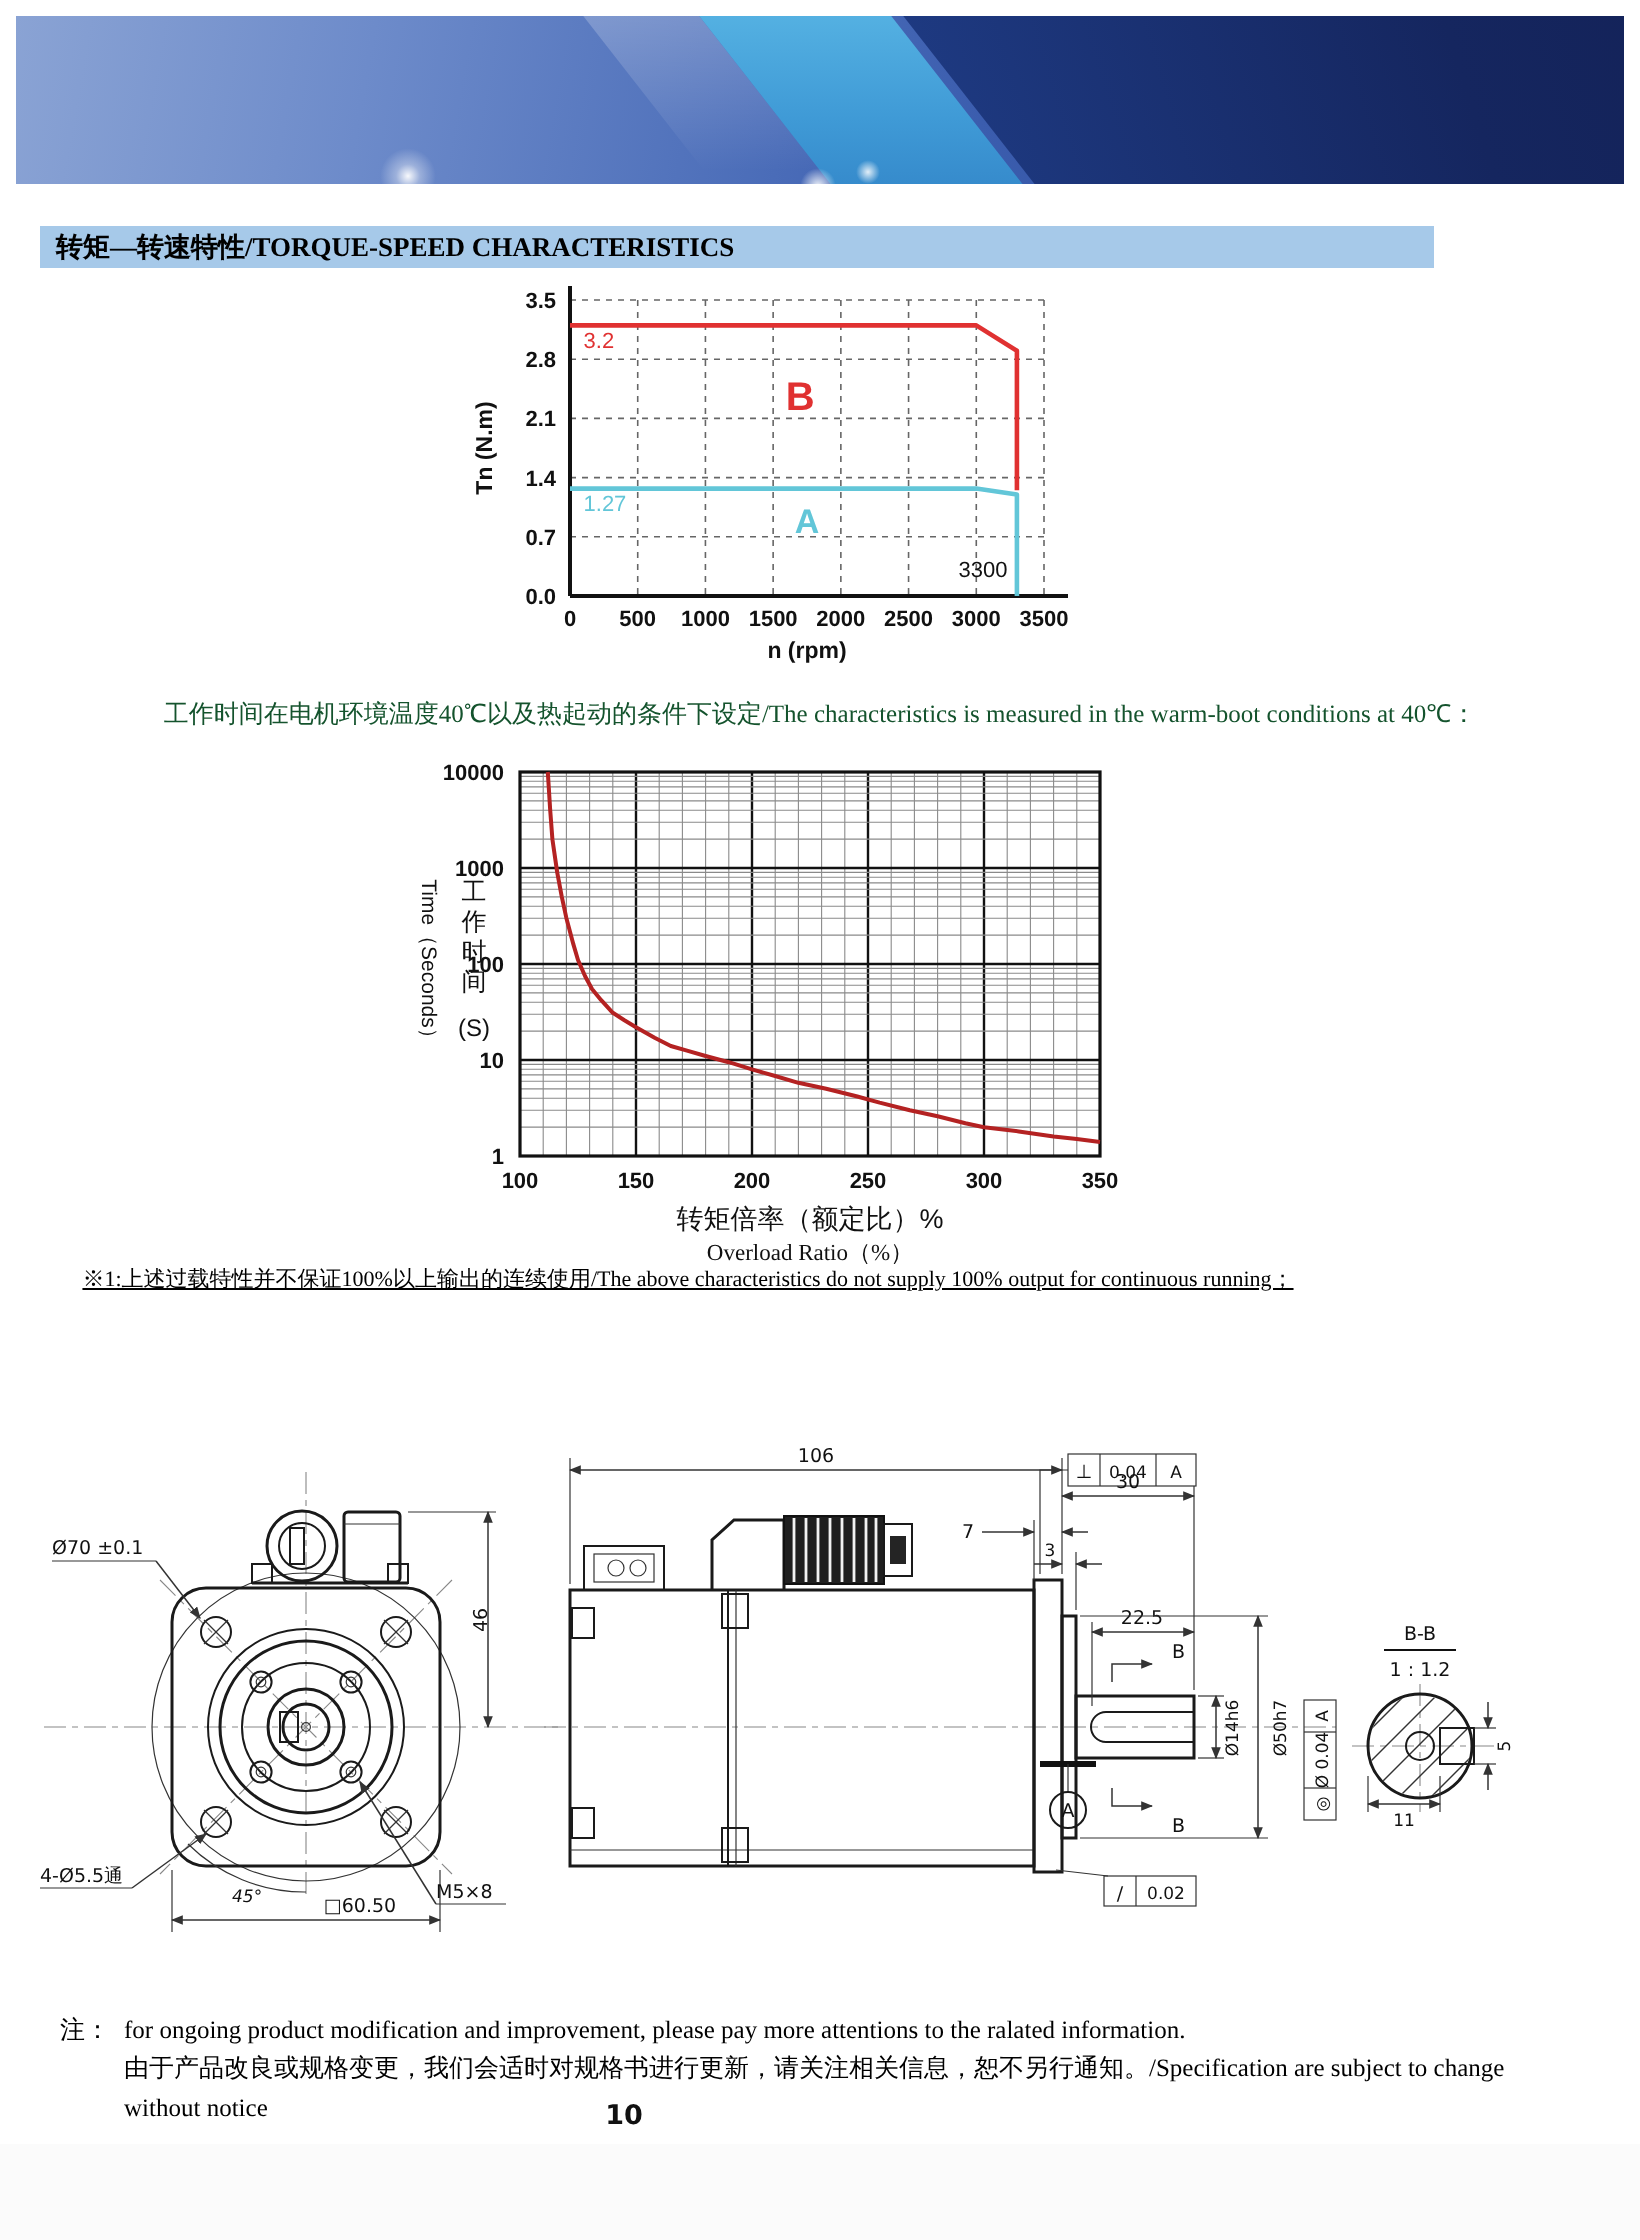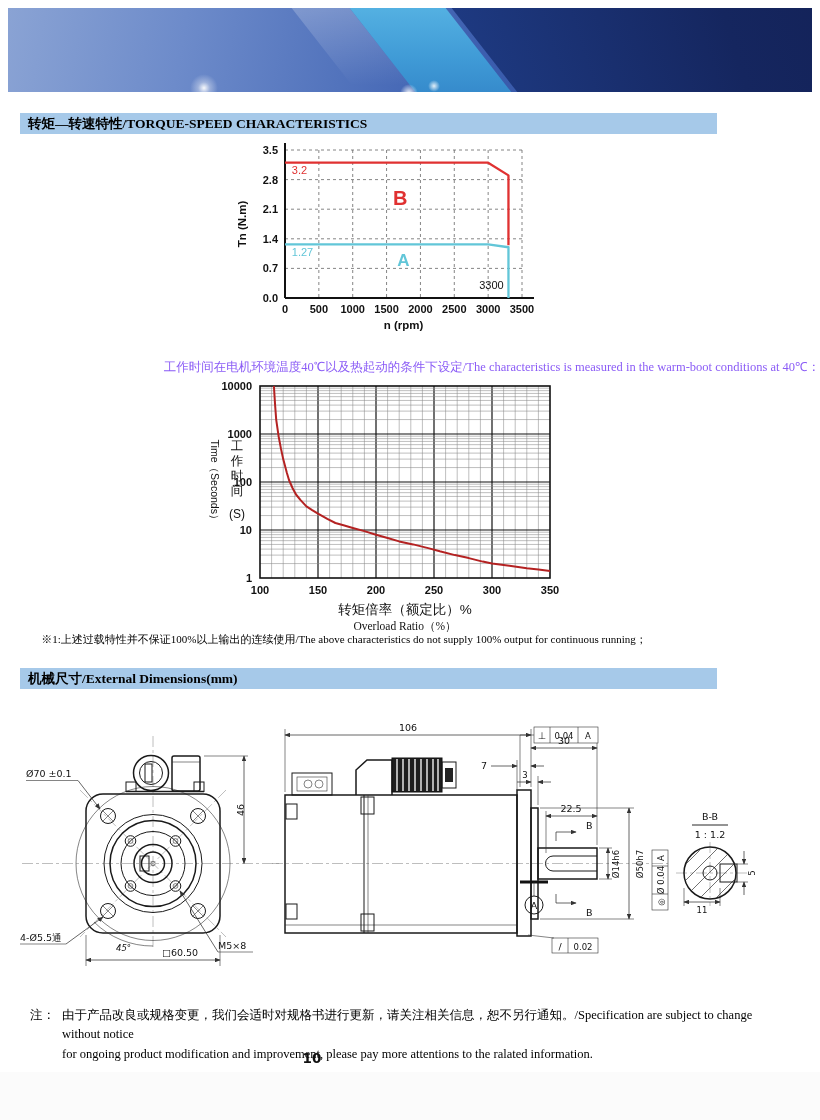--- a/index.html
+++ b/index.html
@@ -22,24 +22,24 @@
               padding-left:8px;box-sizing:border-box;white-space:nowrap;}
   .sec-h1{top:113px;}
   .sec-h2{top:339px;font-family:"DejaVu Sans Mono",monospace;font-size:13px;letter-spacing:.3px;}
   .sec-h3{top:668px;}
   
   .ts-svg{position:absolute;left:230px;top:136px;}
   .legend{position:absolute;left:548px;top:156px;font:bold 9.5px "Liberation Serif",serif;white-space:nowrap;}
   .legend div{margin-bottom:9px;}
   .lg-a{color:#2ab0c5;}
   .lg-b{color:#e03131;}
-  .ol-note{position:absolute;left:0;top:358px;width:820px;text-align:right;
-           font:12.5px "Liberation Serif",serif;color:#8b5cf6;}
+  .ol-note{position:absolute;left:0;top:348px;width:820px;text-align:center;
+           font:12.5px "Liberation Serif",serif;color:#14532d;}
   .ol-svg{position:absolute;left:155px;top:378px;}
-  .fn{position:absolute;left:0;width:688px;text-align:center;font:11px "Liberation Serif",serif;color:#000;}
+  .fn{position:absolute;left:0;width:688px;text-align:center;font:11px "Liberation Serif",serif;color:#000;text-decoration:underline;}
   .fn1{top:632px;}
   .fn2{top:648px;}
   
   .dw-svg{position:absolute;left:20px;top:698px;}
   .ln{stroke:#1a1a1a;stroke-width:1.5;fill:none;}
   .ln2{stroke:#1a1a1a;stroke-width:1;fill:none;}
   .thin{stroke:#333;stroke-width:.6;fill:none;}
   .dim{stroke:#333;stroke-width:.75;fill:none;}
   .cl{stroke:#888;stroke-width:.55;fill:none;stroke-dasharray:11 3 3 3;}
   .dt{font-family:"DejaVu Sans",sans-serif;font-size:9.5px;fill:#111;}
@@ -193,21 +193,20 @@
         <text x="82" y="117" text-anchor="middle" font-size="12.5" fill="#111">间</text>
         <text x="82" y="140" text-anchor="middle" font-size="12" fill="#111">(S)</text>
         <text x="56" y="104" text-anchor="middle" font-size="10.5" fill="#111" transform="rotate(90 56 104)">Time（Seconds）</text>
         <text x="250" y="236" text-anchor="middle" font-size="13.5" fill="#111">转矩倍率（额定比）%</text>
         <text x="250" y="252" text-anchor="middle" font-size="11.5" fill="#111" font-family="&quot;Liberation Serif&quot;,serif">Overload Ratio（%）</text>
       </g>
     </svg>
 
   <div class="fn fn1">※1:上述过载特性并不保证100%以上输出的连续使用/The above characteristics do not supply 100% output for continuous running；</div>
 
-  <div class="sec-header sec-h3">机械尺寸/External Dimensions(mm)</div>
 
   <svg class="dw-svg" width="780" height="300" viewBox="0 0 780 300">
     <defs>
       <marker id="ah" viewBox="0 0 10 8" refX="9" refY="4" markerWidth="8" markerHeight="6.5" orient="auto-start-reverse">
           <path d="M0,0 L10,4 L0,8 z" fill="#333"></path>
         </marker>
       <clipPath id="cpbb">
           <circle cx="690" cy="175" r="25.3"></circle>
         </clipPath>
     </defs>
@@ -418,20 +417,20 @@
       <line class="thin" x1="664" y1="190" x2="664" y2="208"></line>
       <line class="thin" x1="700" y1="190" x2="700" y2="208"></line>
       <line class="dim" x1="664" y1="204" x2="700" y2="204" marker-start="url(#ah)" marker-end="url(#ah)"></line>
       <text class="dt dts" x="682" y="215" text-anchor="middle">11</text>
     </g>
   </svg>
 
   <div class="bottom-note">
     <div class="lbl">注：</div>
     <div>
+      <div>for ongoing product modification and improvement, please pay more attentions to the ralated information.</div>
       <div>由于产品改良或规格变更，我们会适时对规格书进行更新，请关注相关信息，恕不另行通知。/Specification are subject to change without notice</div>
-      <div>for ongoing product modification and improvement, please pay more attentions to the ralated information.</div>
     </div>
   </div>
 
   <div class="page-num">10</div>
   <div class="footer-band"></div>
 </div>
 
 </body></html>

